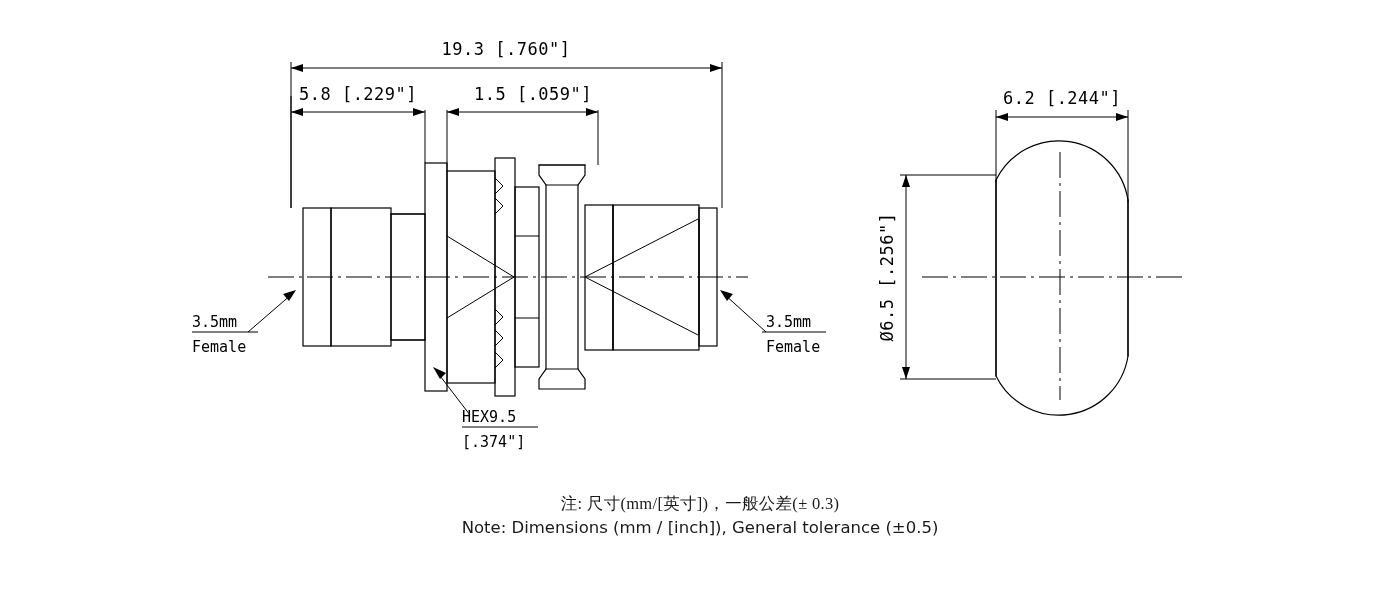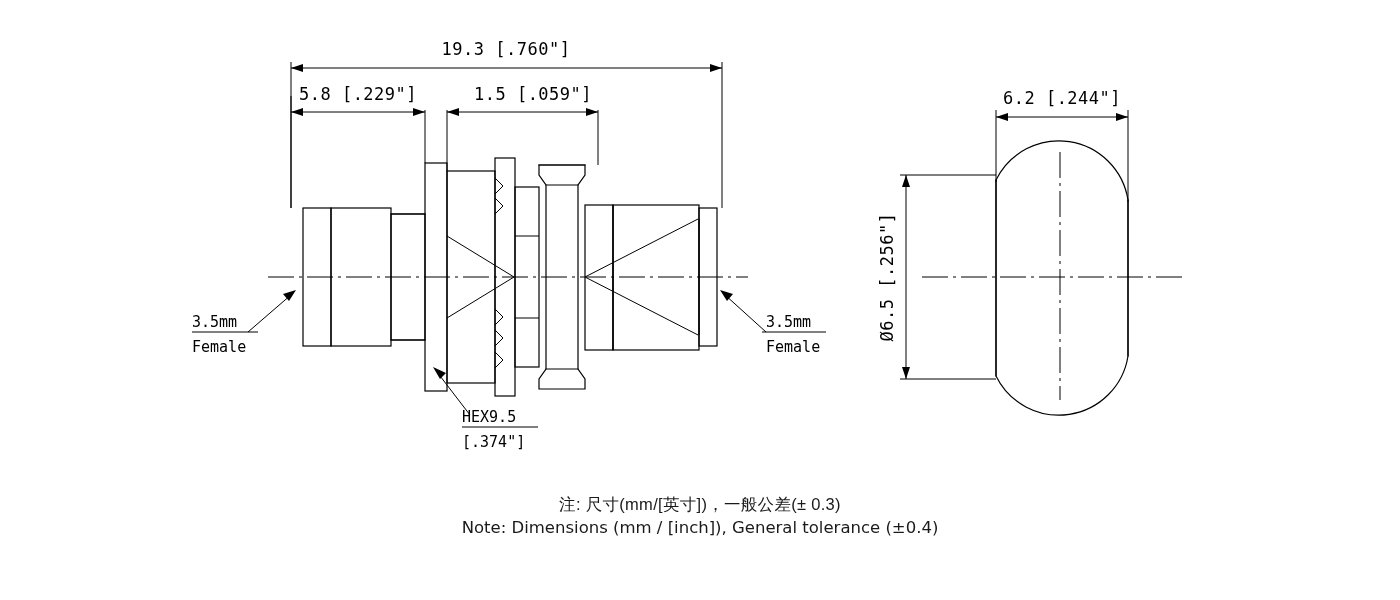--- a/index.html
+++ b/index.html
@@ -71,21 +71,21 @@
     top: 492px;
     width: 1400px;
     text-align: center;
     line-height: 24px;
   }
   #notes-block div {
     font-size: 16.5px;
     color: #1a1a1a;
   }
   .note-cn {
-    font-family: Liberation Sans, sans-serif;
+    font-family: Liberation Serif, serif;
     letter-spacing: 0.3px;
   }
   .note-en {
     font-family: "DejaVu Sans", "Liberation Sans", sans-serif;
   }
 </style>
 </head>
 <body>
 
 <div id="drawing-root">
@@ -231,16 +231,16 @@
         <line class="ext" x1="906" y1="175" x2="906" y2="379"></line>
         <polygon class="arrowfill" points="906,175 902,187 910,187"></polygon>
         <polygon class="arrowfill" points="906,379 902,367 910,367"></polygon>
         <text class="dimtext" x="893" y="277" text-anchor="middle" transform="rotate(-90 893 277)">Ø6.5 [.256"]</text>
       </g>
     </g>
   </svg>
 
   <div id="notes-block">
     <div class="note-cn">注: 尺寸(mm/[英寸])，一般公差(± 0.3)</div>
-    <div class="note-en">Note: Dimensions (mm / [inch]), General tolerance (±0.4)</div>
+    <div class="note-en">Note: Dimensions (mm / [inch]), General tolerance (±0.5)</div>
   </div>
 
 </div>
 
 </body></html>

